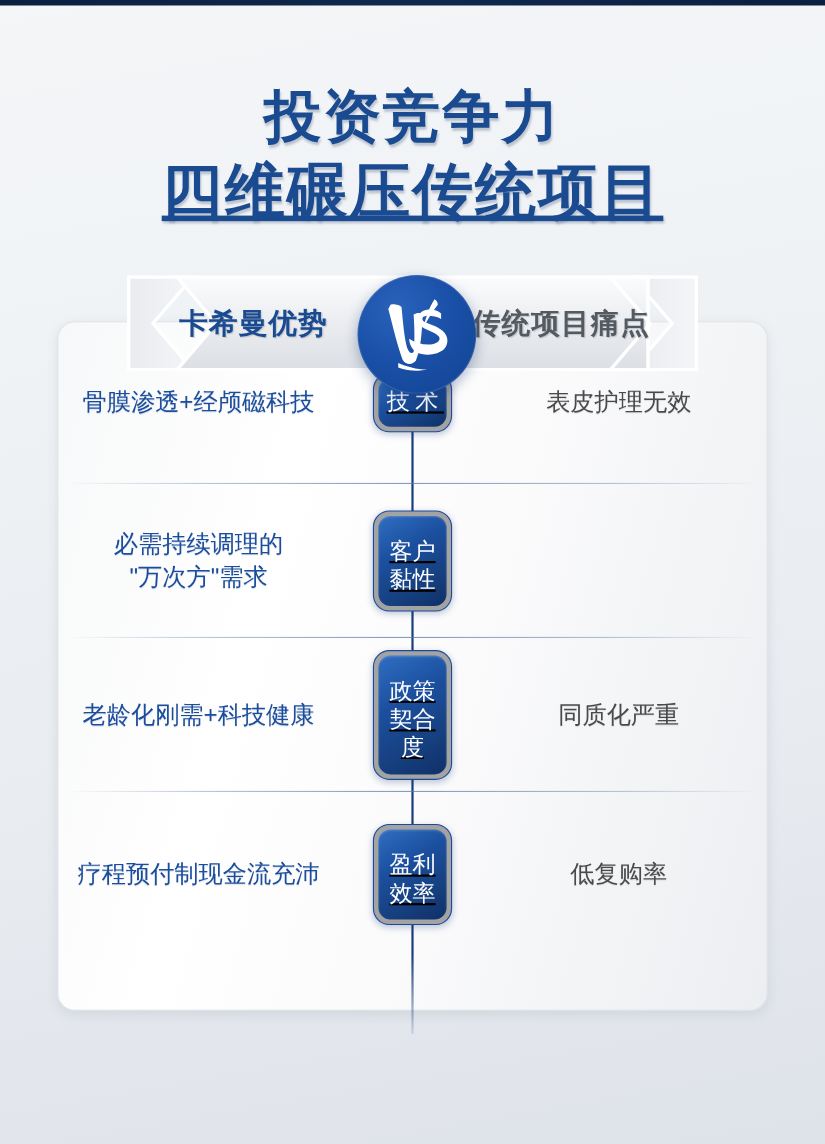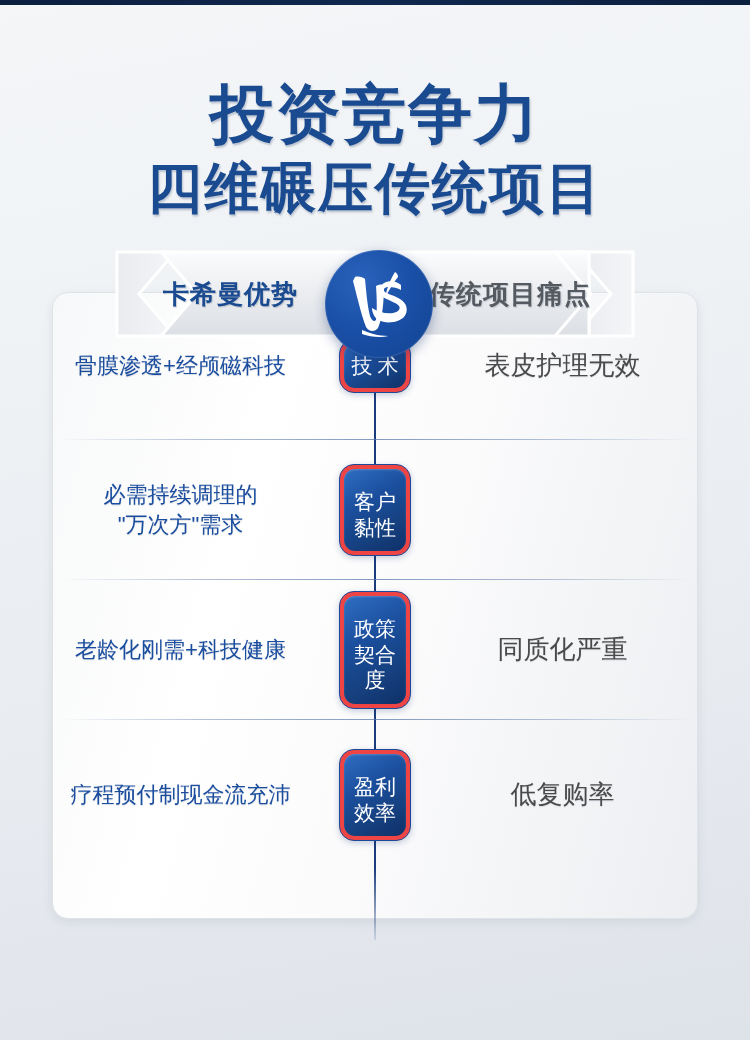--- a/index.html
+++ b/index.html
@@ -26,22 +26,22 @@
     position:absolute; left:0; top:78px; width:750px;
     text-align:center;
   }
   .title-line{
     color:#1a4a90;
     font-weight:bold;
     letter-spacing:2px;
     text-shadow:1px 2px 2px rgba(120,135,160,.45);
     line-height:1.14;
   }
-  .title-line.l1{ font-size:64px; }
-  .title-line.l2{ font-size:55px; margin-top:6px; }
+  .title-line.l1{ font-size:52px; }
+  .title-line.l2{ font-size:55px; margin-top:6px;text-decoration:underline; }
 
   
   .card{
     position:absolute;
     left:52px; top:292px; width:646px; height:627px;
     border-radius:16px;
     background:linear-gradient(105deg,#f7f8f9 0%,#ffffff 30%,#fbfbfc 55%,#eceef1 100%);
     border:1px solid #dfe3e8;
     box-shadow:0 3px 10px rgba(90,105,130,.13);
   }
@@ -100,37 +100,38 @@
   }
   .cell.adv{
     width:271px; justify-content:flex-end;
     padding-right:14px; text-align:center;
     color:#1a4d9e; font-size:22px;
     text-shadow:0 1px 1px rgba(160,172,190,.4);
   }
   .cell.adv .txt{ width:100%; text-align:center; }
   .cell.pain{
     width:271px; justify-content:center;
-    color:#4a4a4a; font-size:26px;
+    color:#4a4a4a; font-size:22px;
     text-shadow:0 1px 1px rgba(170,178,190,.35);
   }
 
   
   .badge-slot{
     width:104px; display:flex; align-items:center; justify-content:center;
     position:relative; z-index:5;
   }
   .badge{
     position:relative;
     width:72px;
     padding:4px;
     border-radius:15px;
     border:1.6px solid #1b4a9a;
-    background:#ef4444;
+    background:#a3a3a3;
     box-shadow:0 2px 6px rgba(25,55,110,.25);
+    text-decoration:underline;
   }
   .badge-inner{
     border-radius:11px;
     background:linear-gradient(150deg,#2f6ec2 0%, #1b4f9e 38%, #16407f 72%, #0f3068 100%);
     color:#ffffff;
     font-size:21px;
     text-align:center;
     padding:9px 0 10px;
     line-height:1.22;
     box-shadow:inset 0 1px 2px rgba(255,255,255,.22);

